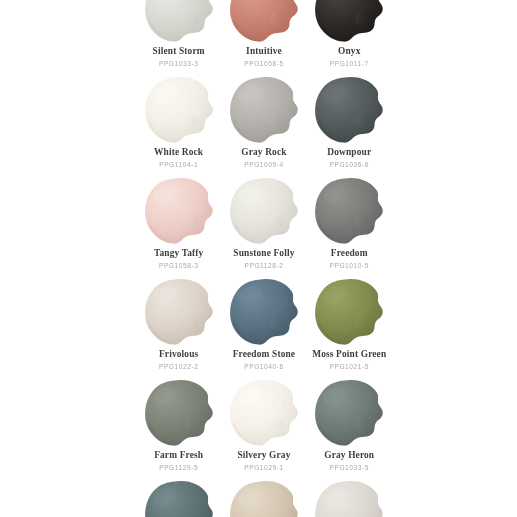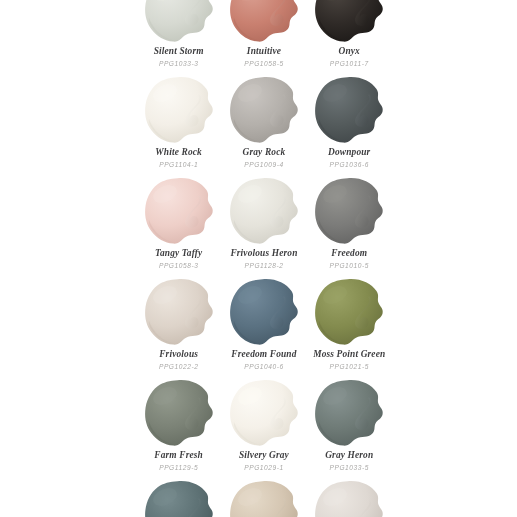--- a/index.html
+++ b/index.html
@@ -14,21 +14,20 @@
     font-family: "Liberation Sans", sans-serif;
     overflow: hidden;
   }
 
   #page {
     position: relative;
     width: 475px;
     height: 517px;
     background: #ffffff;
     overflow: hidden;
-    font-style: italic;
   }
 
   #swatch-grid {
     position: absolute;
     left: 136px;
     top: -26px;
     width: 256px;
     display: flex;
     flex-wrap: wrap;
   }
@@ -377,21 +376,21 @@
                  C54.2 40.4 51.6 39.4 49.2 40.4 C47.2 41.2 46.6 43.2 47.4 44.8
                  C46.0 42.8 46.6 39.6 49.0 36.6 C52.6 32.0 59.6 27.6 57.6 21.6
                  C56.9 19.5 55.9 19.2 55.2 20.0 Z" fill="url(#g-swirl-7)" opacity="0.85"></path>
 
         <ellipse class="blob-sheen" cx="22" cy="18" rx="12.5" ry="8" transform="rotate(-24 22 18)" fill="#f2f1eb" opacity="0.45"></ellipse>
 
         <path class="blob-rim" d="M6.0 44.0 C10.0 55.6 19.6 64.4 31.4 66.6 C22.0 66.2 12.8 60.0 7.6 51.2
                  C6.4 49.0 5.8 46.4 6.0 44.0 Z" fill="#d2d0c7" opacity="0.5"></path>
       </svg>
     </div>
-    <div class="swatch-name">Frivolous Heron</div>
+    <div class="swatch-name">Sunstone Folly</div>
     <div class="swatch-code">PPG1128-2</div>
   </div>
 
   <div class="swatch-cell">
     <div class="blob-wrap">
       <svg viewBox="0 0 72 70" xmlns="http://www.w3.org/2000/svg" aria-hidden="true">
         <defs>
           <radialGradient class="grad-body" cx="33%" cy="28%" r="78%" id="g-body-8">
             <stop offset="0%" class="stop-hl" stop-opacity="1" stop-color="#93938f"></stop>
             <stop offset="58%" class="stop-base" stop-opacity="1" stop-color="#7b7b79"></stop>
@@ -491,21 +490,21 @@
                  C54.2 40.4 51.6 39.4 49.2 40.4 C47.2 41.2 46.6 43.2 47.4 44.8
                  C46.0 42.8 46.6 39.6 49.0 36.6 C52.6 32.0 59.6 27.6 57.6 21.6
                  C56.9 19.5 55.9 19.2 55.2 20.0 Z" fill="url(#g-swirl-10)" opacity="0.85"></path>
 
         <ellipse class="blob-sheen" cx="22" cy="18" rx="12.5" ry="8" transform="rotate(-24 22 18)" fill="#72899a" opacity="0.45"></ellipse>
 
         <path class="blob-rim" d="M6.0 44.0 C10.0 55.6 19.6 64.4 31.4 66.6 C22.0 66.2 12.8 60.0 7.6 51.2
                  C6.4 49.0 5.8 46.4 6.0 44.0 Z" fill="#475b69" opacity="0.5"></path>
       </svg>
     </div>
-    <div class="swatch-name">Freedom Found</div>
+    <div class="swatch-name">Freedom Stone</div>
     <div class="swatch-code">PPG1040-6</div>
   </div>
 
   <div class="swatch-cell">
     <div class="blob-wrap">
       <svg viewBox="0 0 72 70" xmlns="http://www.w3.org/2000/svg" aria-hidden="true">
         <defs>
           <radialGradient class="grad-body" cx="33%" cy="28%" r="78%" id="g-body-11">
             <stop offset="0%" class="stop-hl" stop-opacity="1" stop-color="#9aa265"></stop>
             <stop offset="58%" class="stop-base" stop-opacity="1" stop-color="#838b4e"></stop>

